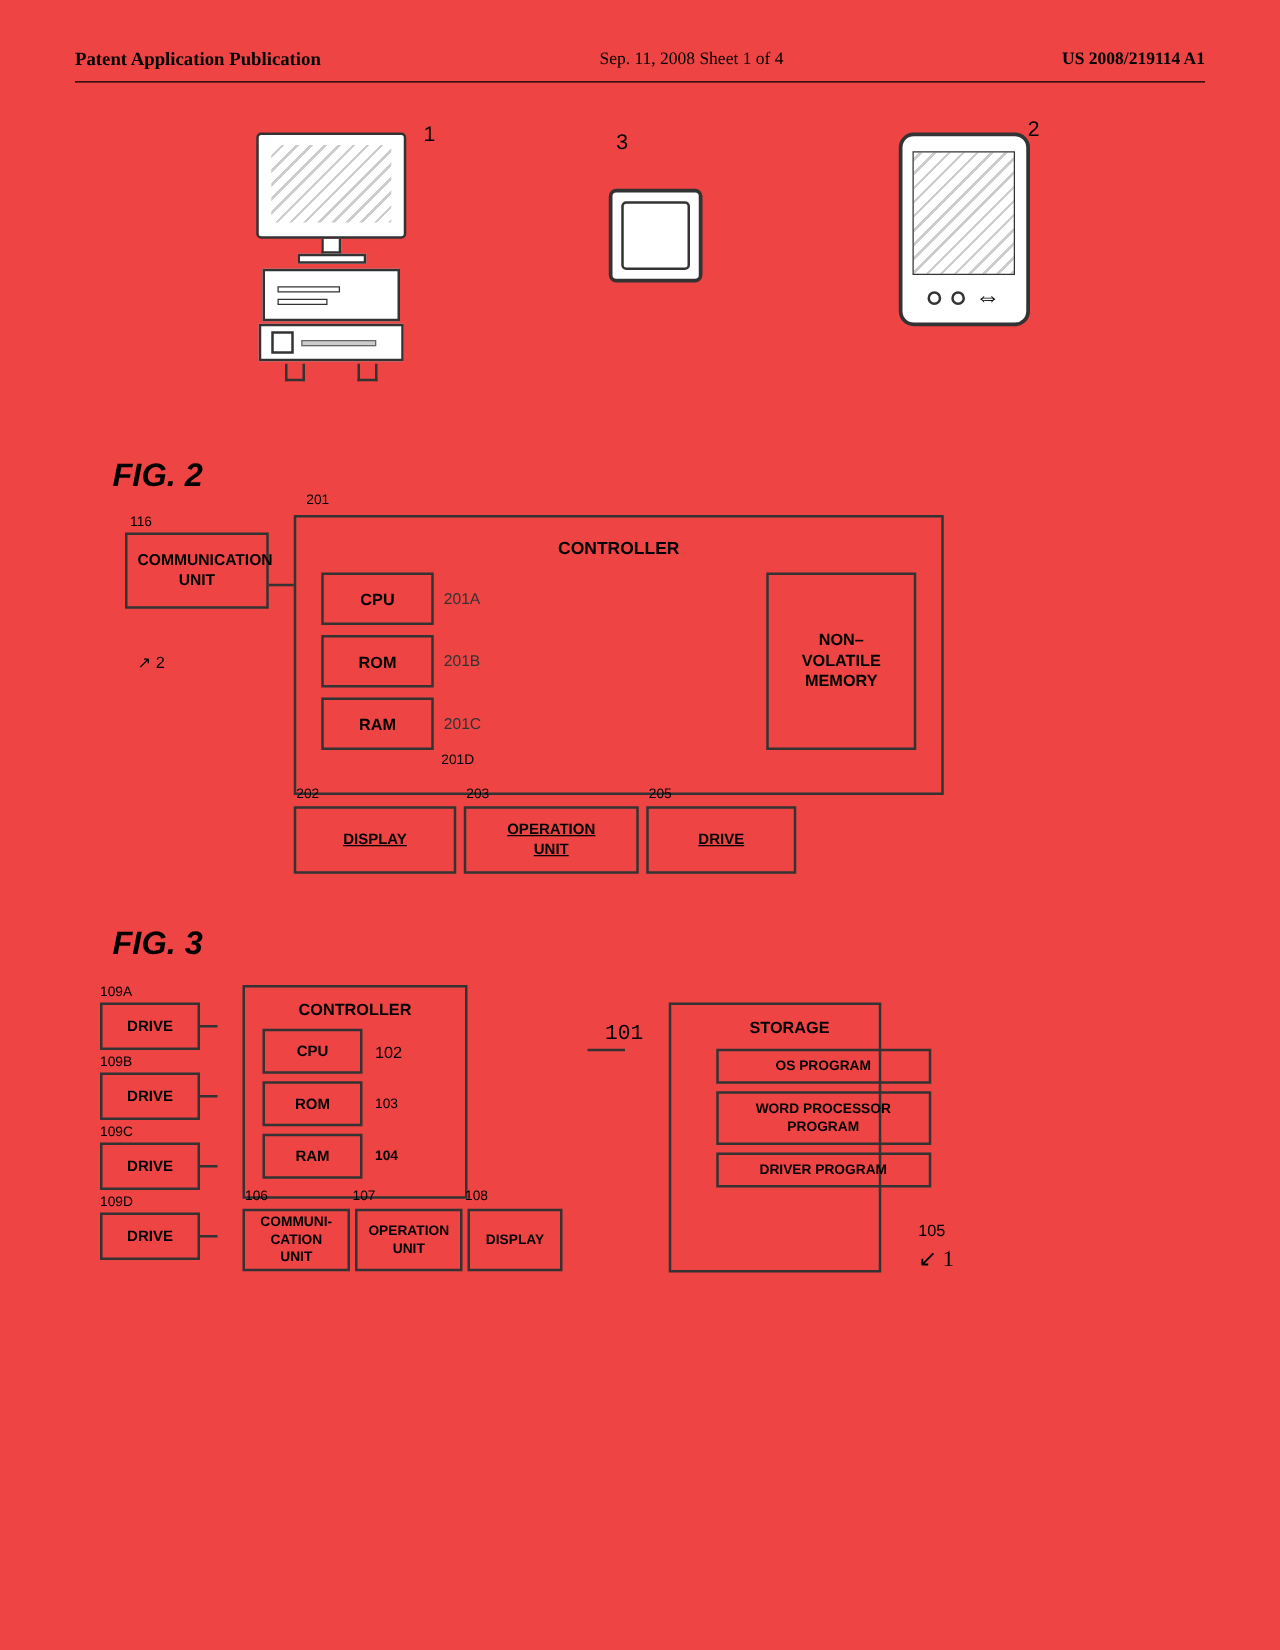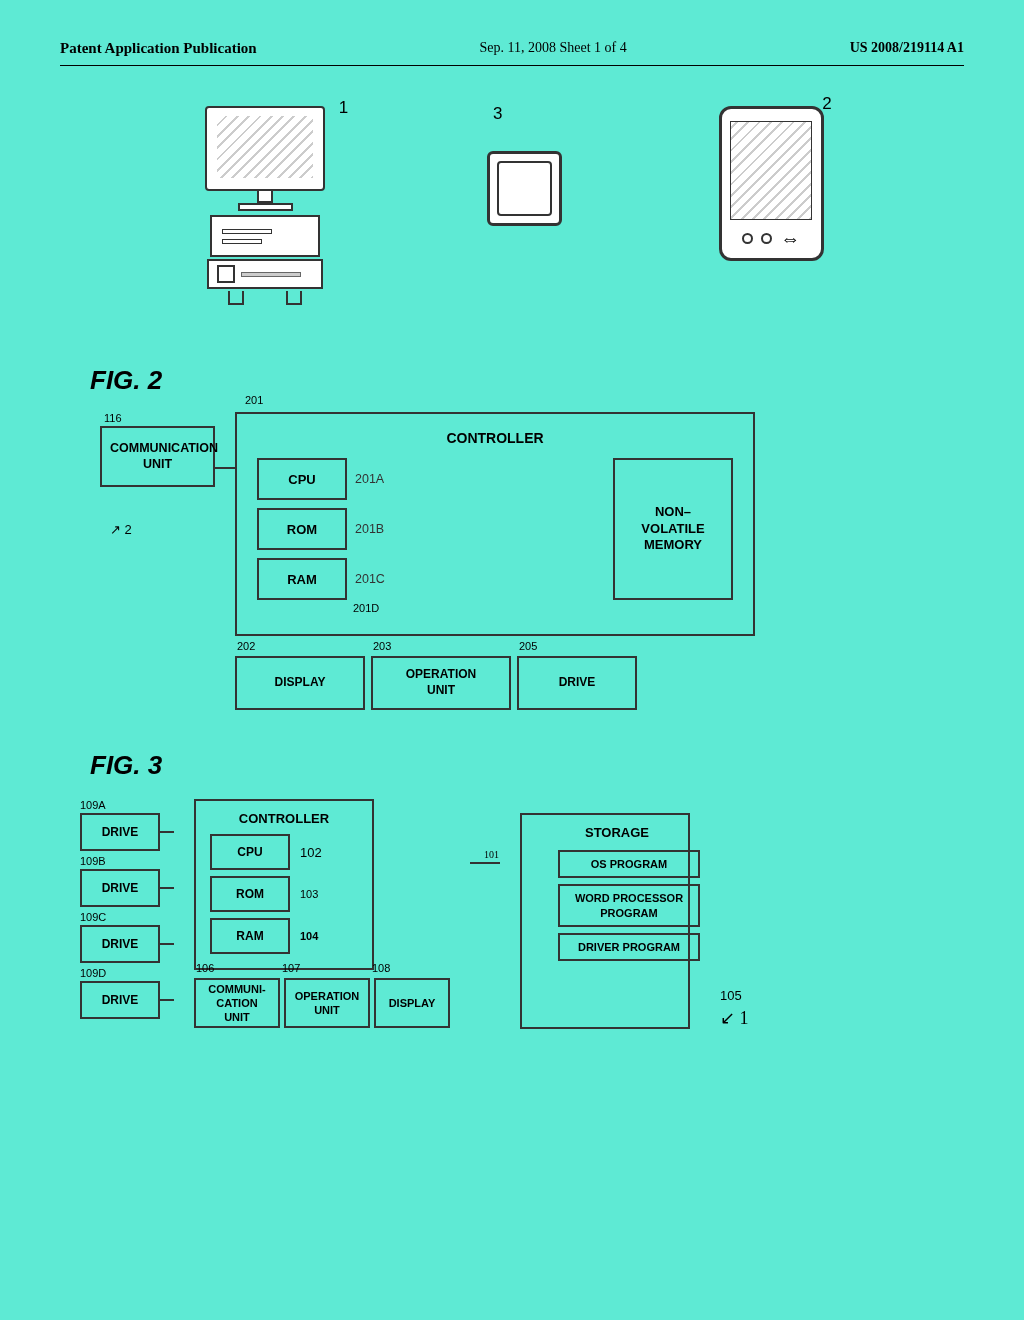--- a/index.html
+++ b/index.html
@@ -7,21 +7,21 @@
       background: #fff;
       font-family: 'Times New Roman', Times, serif;
       width: 1024px;
       min-height: 1320px;
       position: relative;
       overflow-x: hidden;
     }
     .page {
       width: 1024px;
       min-height: 1320px;
-      background: #5eead4;
+      background: #ef4444;
       padding: 40px 60px;
       position: relative;
     }
     .header {
       display: flex;
       justify-content: space-between;
       align-items: flex-start;
       border-bottom: 1px solid #000;
       padding-bottom: 8px;
       margin-bottom: 30px;
@@ -400,21 +400,21 @@
     }
     .fig3-store-title {
       text-align: center;
       font-family: Arial, sans-serif;
       font-weight: bold;
       font-size: 13px;
       margin-bottom: 4px;
     }
     .fig3-store-box {
       border: 2px solid #333;
-      width: 142px;
+      width: 172px;
       padding: 5px 8px;
       font-family: Arial, sans-serif;
       font-weight: bold;
       font-size: 11px;
       text-align: center;
       line-height: 1.3;
     }
   </style>
 </head>
 <body>
@@ -527,21 +527,21 @@
 
               <div style="margin-left:auto;">
                 <div class="nvm-box">
                   <span style="white-space:pre-line; font-family:Arial,sans-serif; font-weight:bold; font-size:13px; text-align:center;">NON–<br>VOLATILE<br>MEMORY</span>
                 </div>
               </div>
             </div>
           </div>
         </div>
 
-        <div style="display:flex; align-items:center; margin-top:20px;">
+        <div style="display:flex; align-items:center; margin-top:9px;text-decoration:underline;">
           <div style="position:relative; margin-right:6px;">
             <span style="position:absolute; top:-16px; left:2px; font-size:11px; font-family:Arial,sans-serif;">202</span>
             <div class="bot-box" style="width:130px;">
               <span>DISPLAY</span>
             </div>
           </div>
           <div style="position:relative; margin-right:6px;">
             <span style="position:absolute; top:-16px; left:2px; font-size:11px; font-family:Arial,sans-serif;">203</span>
             <div class="bot-box" style="width:140px;">
               <span style="white-space:pre-line;">OPERATION
@@ -655,21 +655,21 @@
           <div style="position:relative;">
             <span style="position:absolute; top:-16px; left:2px; font-size:11px;font-family:Arial,sans-serif;">108</span>
             <div class="fig3-bot-box" style="margin-left:4px; width:76px;">
               <span style="font-family:Arial,sans-serif;font-weight:bold;font-size:11px;">DISPLAY</span>
             </div>
           </div>
         </div>
       </div>
 
       <div style="display:flex;flex-direction:column;justify-content:flex-start;padding-top:30px;">
-        <span style="font-size:10px;font-family:Liberation Serif, serif;margin-bottom:2px;margin-left:14px;margin-top:20px;">101</span>
+        <span style="font-size:17px;font-family:Liberation Mono, monospace;margin-bottom:2px;margin-left:14px;">101</span>
         <div style="display:flex;align-items:center;">
           <div style="width:30px;height:2px;background:#333;"></div>
         </div>
       </div>
 
       <div class="fig3-storage" style="margin-top:14px;padding-left:36px;">
         <div class="fig3-store-title">STORAGE</div>
         <div class="fig3-store-box">
           <span>OS PROGRAM</span>
         </div>

